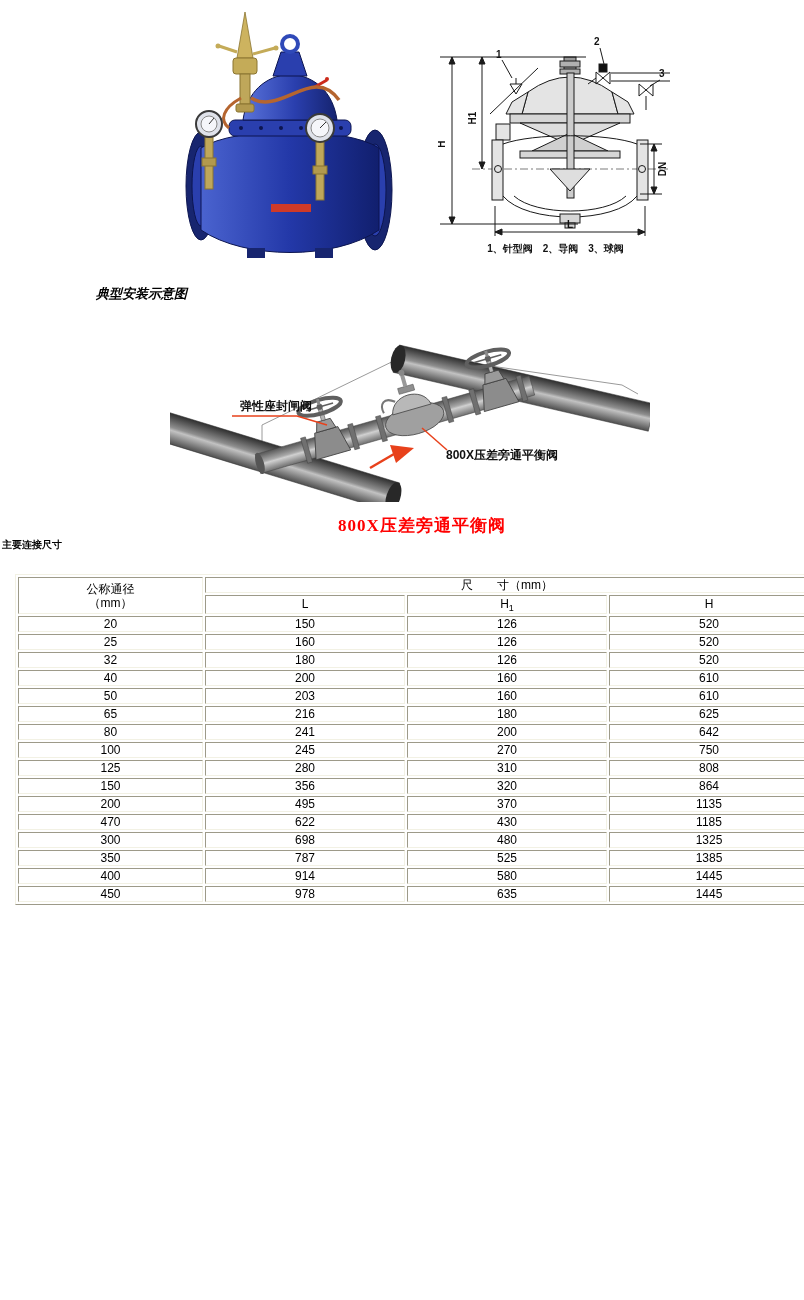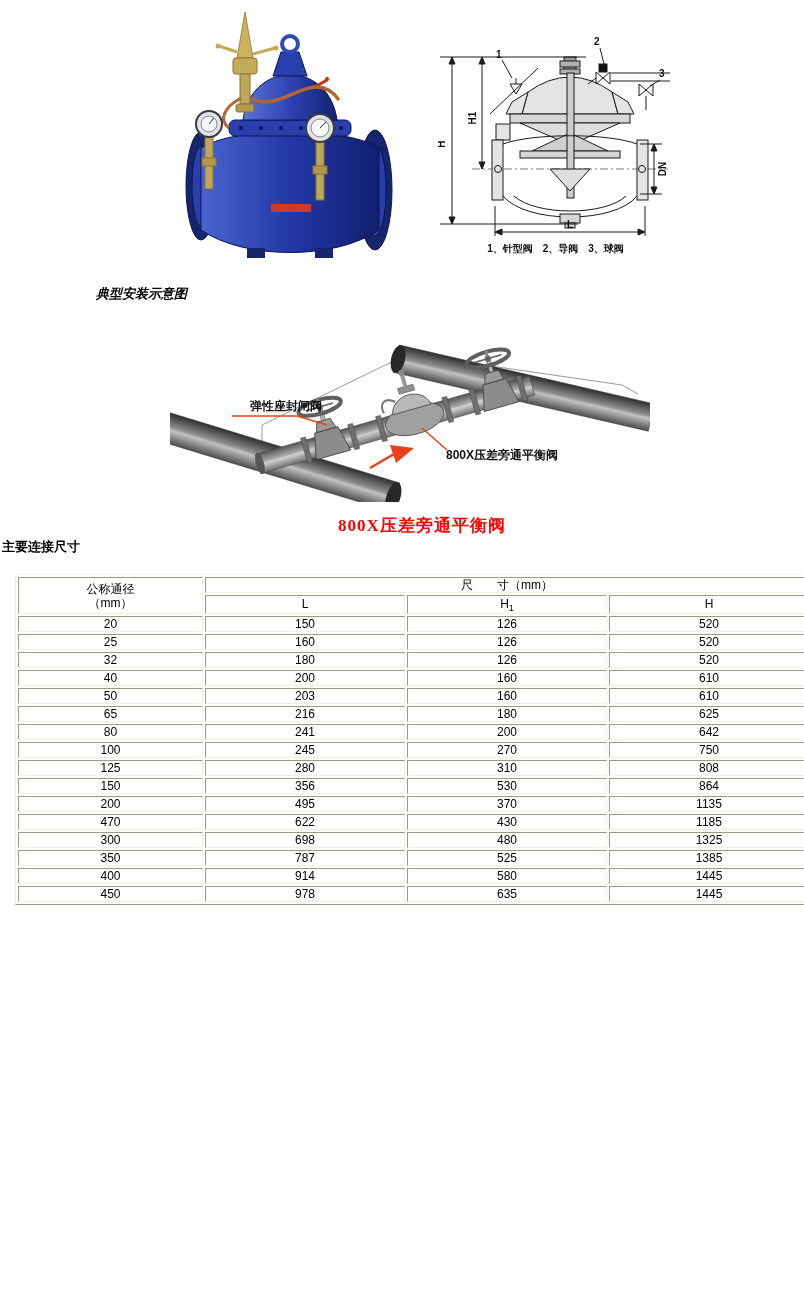--- a/index.html
+++ b/index.html
@@ -6,25 +6,25 @@
   body{width:804px;height:1300px;position:relative;background:#ffffff;overflow:hidden;
        font-family:"Liberation Sans",sans-serif;color:#000;}
   .abs{position:absolute;}
   .photo-box{left:185px;top:8px;width:210px;height:252px;}
   .drawing-box{left:438px;top:28px;width:235px;height:240px;}
   .drawing-caption{position:absolute;left:0;top:214px;width:100%;text-align:center;
        font-size:10px;font-weight:bold;color:#111;white-space:nowrap;}
   .install-heading{left:96px;top:285px;font-size:13px;font-weight:bold;font-style:italic;}
   .install-box{left:170px;top:330px;width:480px;height:172px;}
   .install-label{position:absolute;font-size:12px;font-weight:bold;color:#111;white-space:nowrap;}
-  .lbl-gate{left:80px;top:68px;}
+  .lbl-gate{left:70px;top:68px;}
   .lbl-800x{left:276px;top:117px;}
   .page-title{left:40px;top:514px;width:764px;text-align:center;
       font-family:"Liberation Serif",serif;font-size:17px;font-weight:bold;color:#ff0000;letter-spacing:1px;}
-  .section-heading{left:2px;top:538px;font-size:13px;font-weight:bold;}
+  .section-heading{left:2px;top:538px;font-size:10px;font-weight:bold;}
   .table-wrap{left:3px;top:574px;width:795px;padding-left:12px;}
   table.dims{border-collapse:separate;border-spacing:2px;table-layout:fixed;width:795px;
       border:1px solid;border-color:#f2f1e4 #9d9a89 #9d9a89 #f2f1e4;
       font-size:12px;color:#000;background:#ffffff;}
   table.dims th,table.dims td{border:1px solid;border-color:#9d9a89 #f2f1e4 #f2f1e4 #9d9a89;
       background:#ffffff;text-align:center;font-weight:normal;padding:0 2px;
       height:14px;line-height:14px;overflow:hidden;}
   table.dims th.h2row{height:16px;line-height:16px;}
   table.dims sub{font-size:9px;line-height:1;}
   svg{display:block;}
@@ -360,21 +360,21 @@
         </tr>
         <tr>
           <td>125</td>
           <td>280</td>
           <td>310</td>
           <td>808</td>
         </tr>
         <tr>
           <td>150</td>
           <td>356</td>
-          <td>530</td>
+          <td>320</td>
           <td>864</td>
         </tr>
         <tr>
           <td>200</td>
           <td>495</td>
           <td>370</td>
           <td>1135</td>
         </tr>
         <tr>
           <td>470</td>

